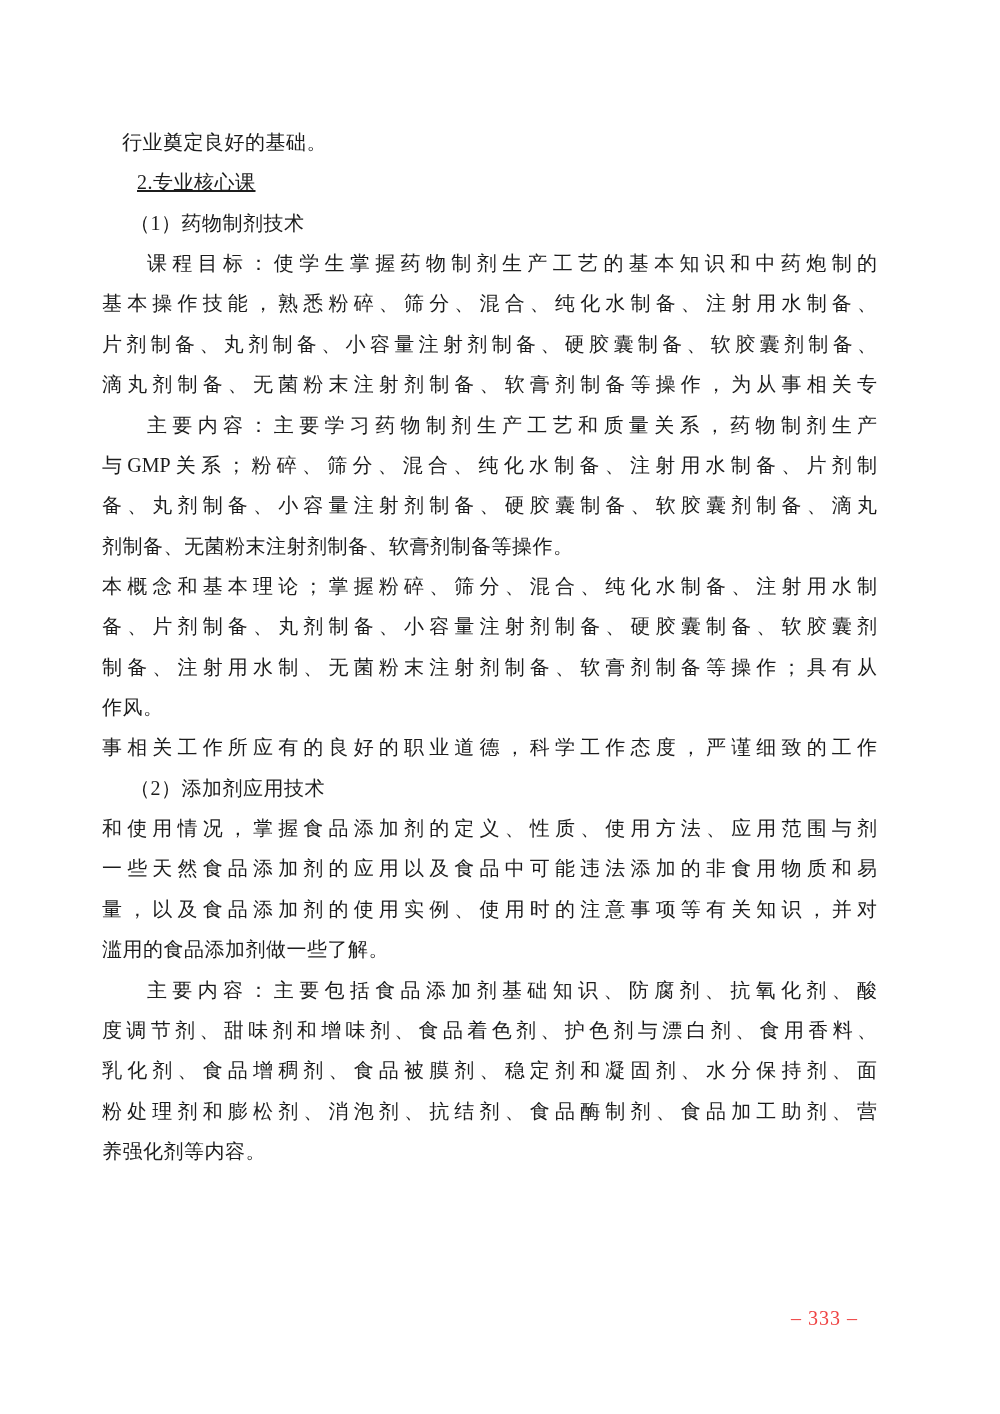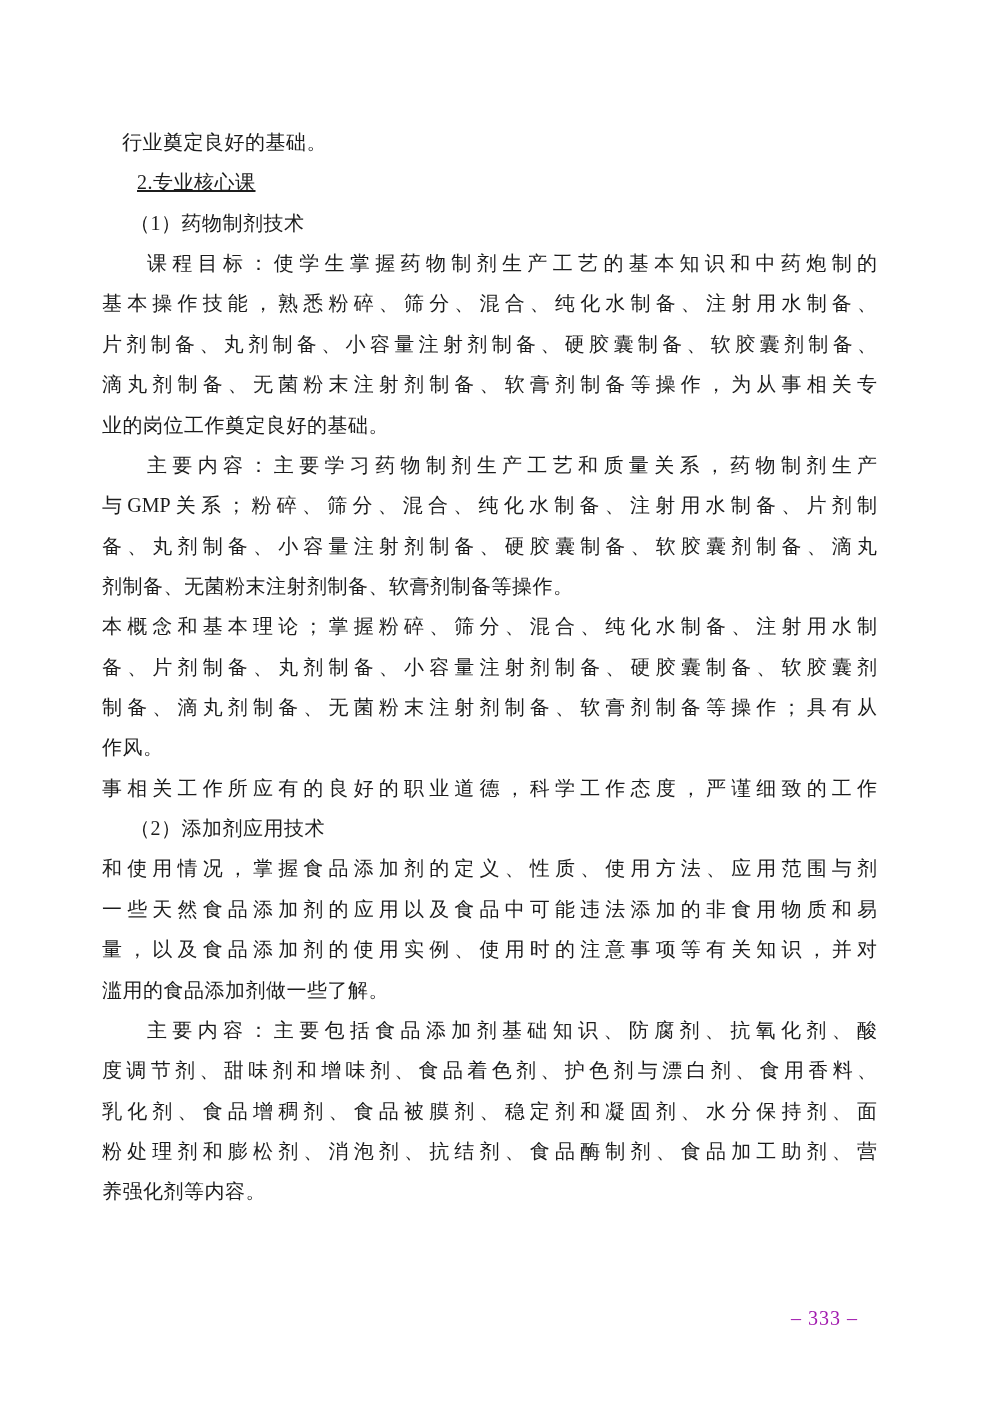--- a/index.html
+++ b/index.html
@@ -37,45 +37,44 @@
   .i2{text-indent:45px;}
   .i16{text-indent:35px;text-decoration:underline;}
   .i13{text-indent:28px;}
   .i09{text-indent:20px;}
   .pagenum{
     position:absolute;
     left:102px;top:1300px;width:756px;
     text-align:right;
     font-size:20px;
     line-height:36px;
-    color:#a21caf;
+    color:#ef4444;
     letter-spacing:1px;
   }
 </style>
 </head>
 <body>
 
 <div class="page">
 
   <div class="textblock">
     <div class="line i09">行业奠定良好的基础。</div>
     <div class="line i16">2.专业核心课</div>
     <div class="line i13">（1）药物制剂技术</div>
     <div class="line i2 j">课程目标：使学生掌握药物制剂生产工艺的基本知识和中药炮制的</div>
     <div class="line j">基本操作技能，熟悉粉碎、筛分、混合、纯化水制备、注射用水制备、</div>
     <div class="line j">片剂制备、丸剂制备、小容量注射剂制备、硬胶囊制备、软胶囊剂制备、</div>
     <div class="line j">滴丸剂制备、无菌粉末注射剂制备、软膏剂制备等操作，为从事相关专</div>
-    <div class="line">业的岗位工作奠定良好的基础。</div>
     <div class="line i2 j">主要内容：主要学习药物制剂生产工艺和质量关系，药物制剂生产</div>
     <div class="line j">与GMP关系；粉碎、筛分、混合、纯化水制备、注射用水制备、片剂制</div>
     <div class="line j">备、丸剂制备、小容量注射剂制备、硬胶囊制备、软胶囊剂制备、滴丸</div>
     <div class="line">剂制备、无菌粉末注射剂制备、软膏剂制备等操作。</div>
     <div class="line j">本概念和基本理论；掌握粉碎、筛分、混合、纯化水制备、注射用水制</div>
     <div class="line j">备、片剂制备、丸剂制备、小容量注射剂制备、硬胶囊制备、软胶囊剂</div>
-    <div class="line j">制备、滴丸剂制备、无菌粉末注射剂制备、软膏剂制备等操作；具有从</div>
+    <div class="line j">制备、注射用水制、无菌粉末注射剂制备、软膏剂制备等操作；具有从</div>
     <div class="line">作风。</div>
     <div class="line j">事相关工作所应有的良好的职业道德，科学工作态度，严谨细致的工作</div>
     <div class="line i13">（2）添加剂应用技术</div>
     <div class="line j">和使用情况，掌握食品添加剂的定义、性质、使用方法、应用范围与剂</div>
     <div class="line j">一些天然食品添加剂的应用以及食品中可能违法添加的非食用物质和易</div>
     <div class="line j">量，以及食品添加剂的使用实例、使用时的注意事项等有关知识，并对</div>
     <div class="line">滥用的食品添加剂做一些了解。</div>
     <div class="line i2 j">主要内容：主要包括食品添加剂基础知识、防腐剂、抗氧化剂、酸</div>
     <div class="line j">度调节剂、甜味剂和增味剂、食品着色剂、护色剂与漂白剂、食用香料、</div>
     <div class="line j">乳化剂、食品增稠剂、食品被膜剂、稳定剂和凝固剂、水分保持剂、面</div>

